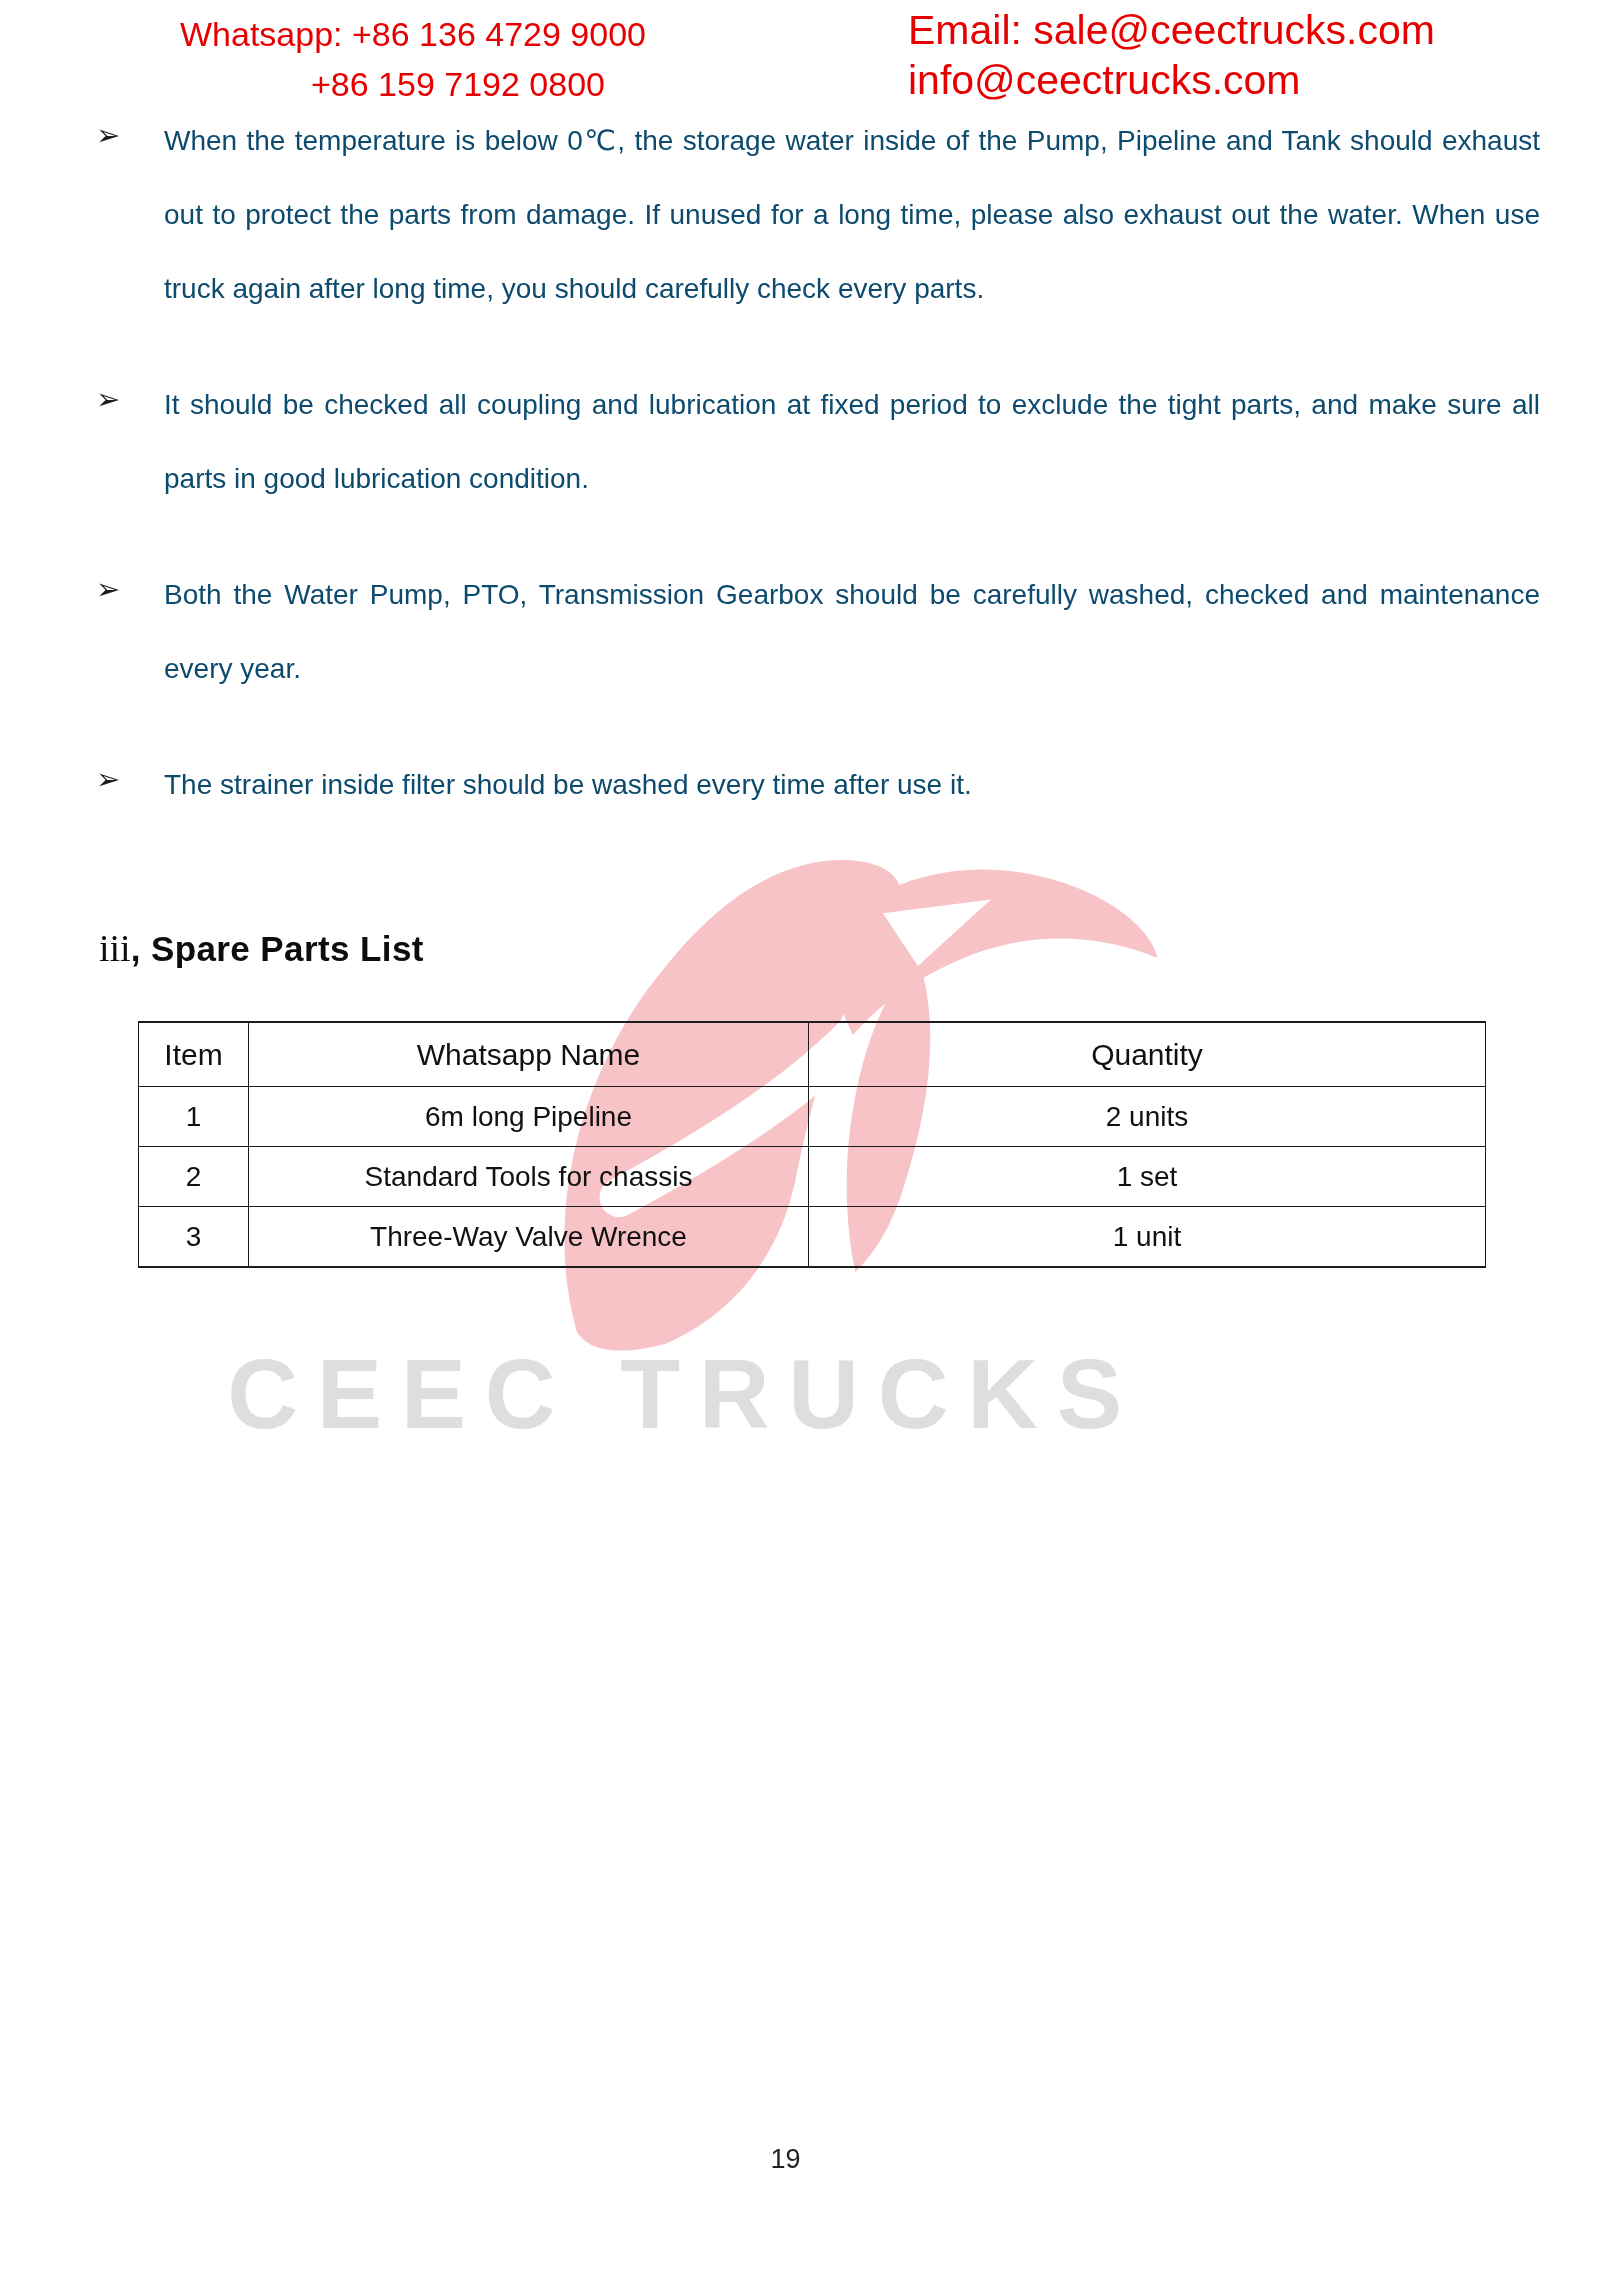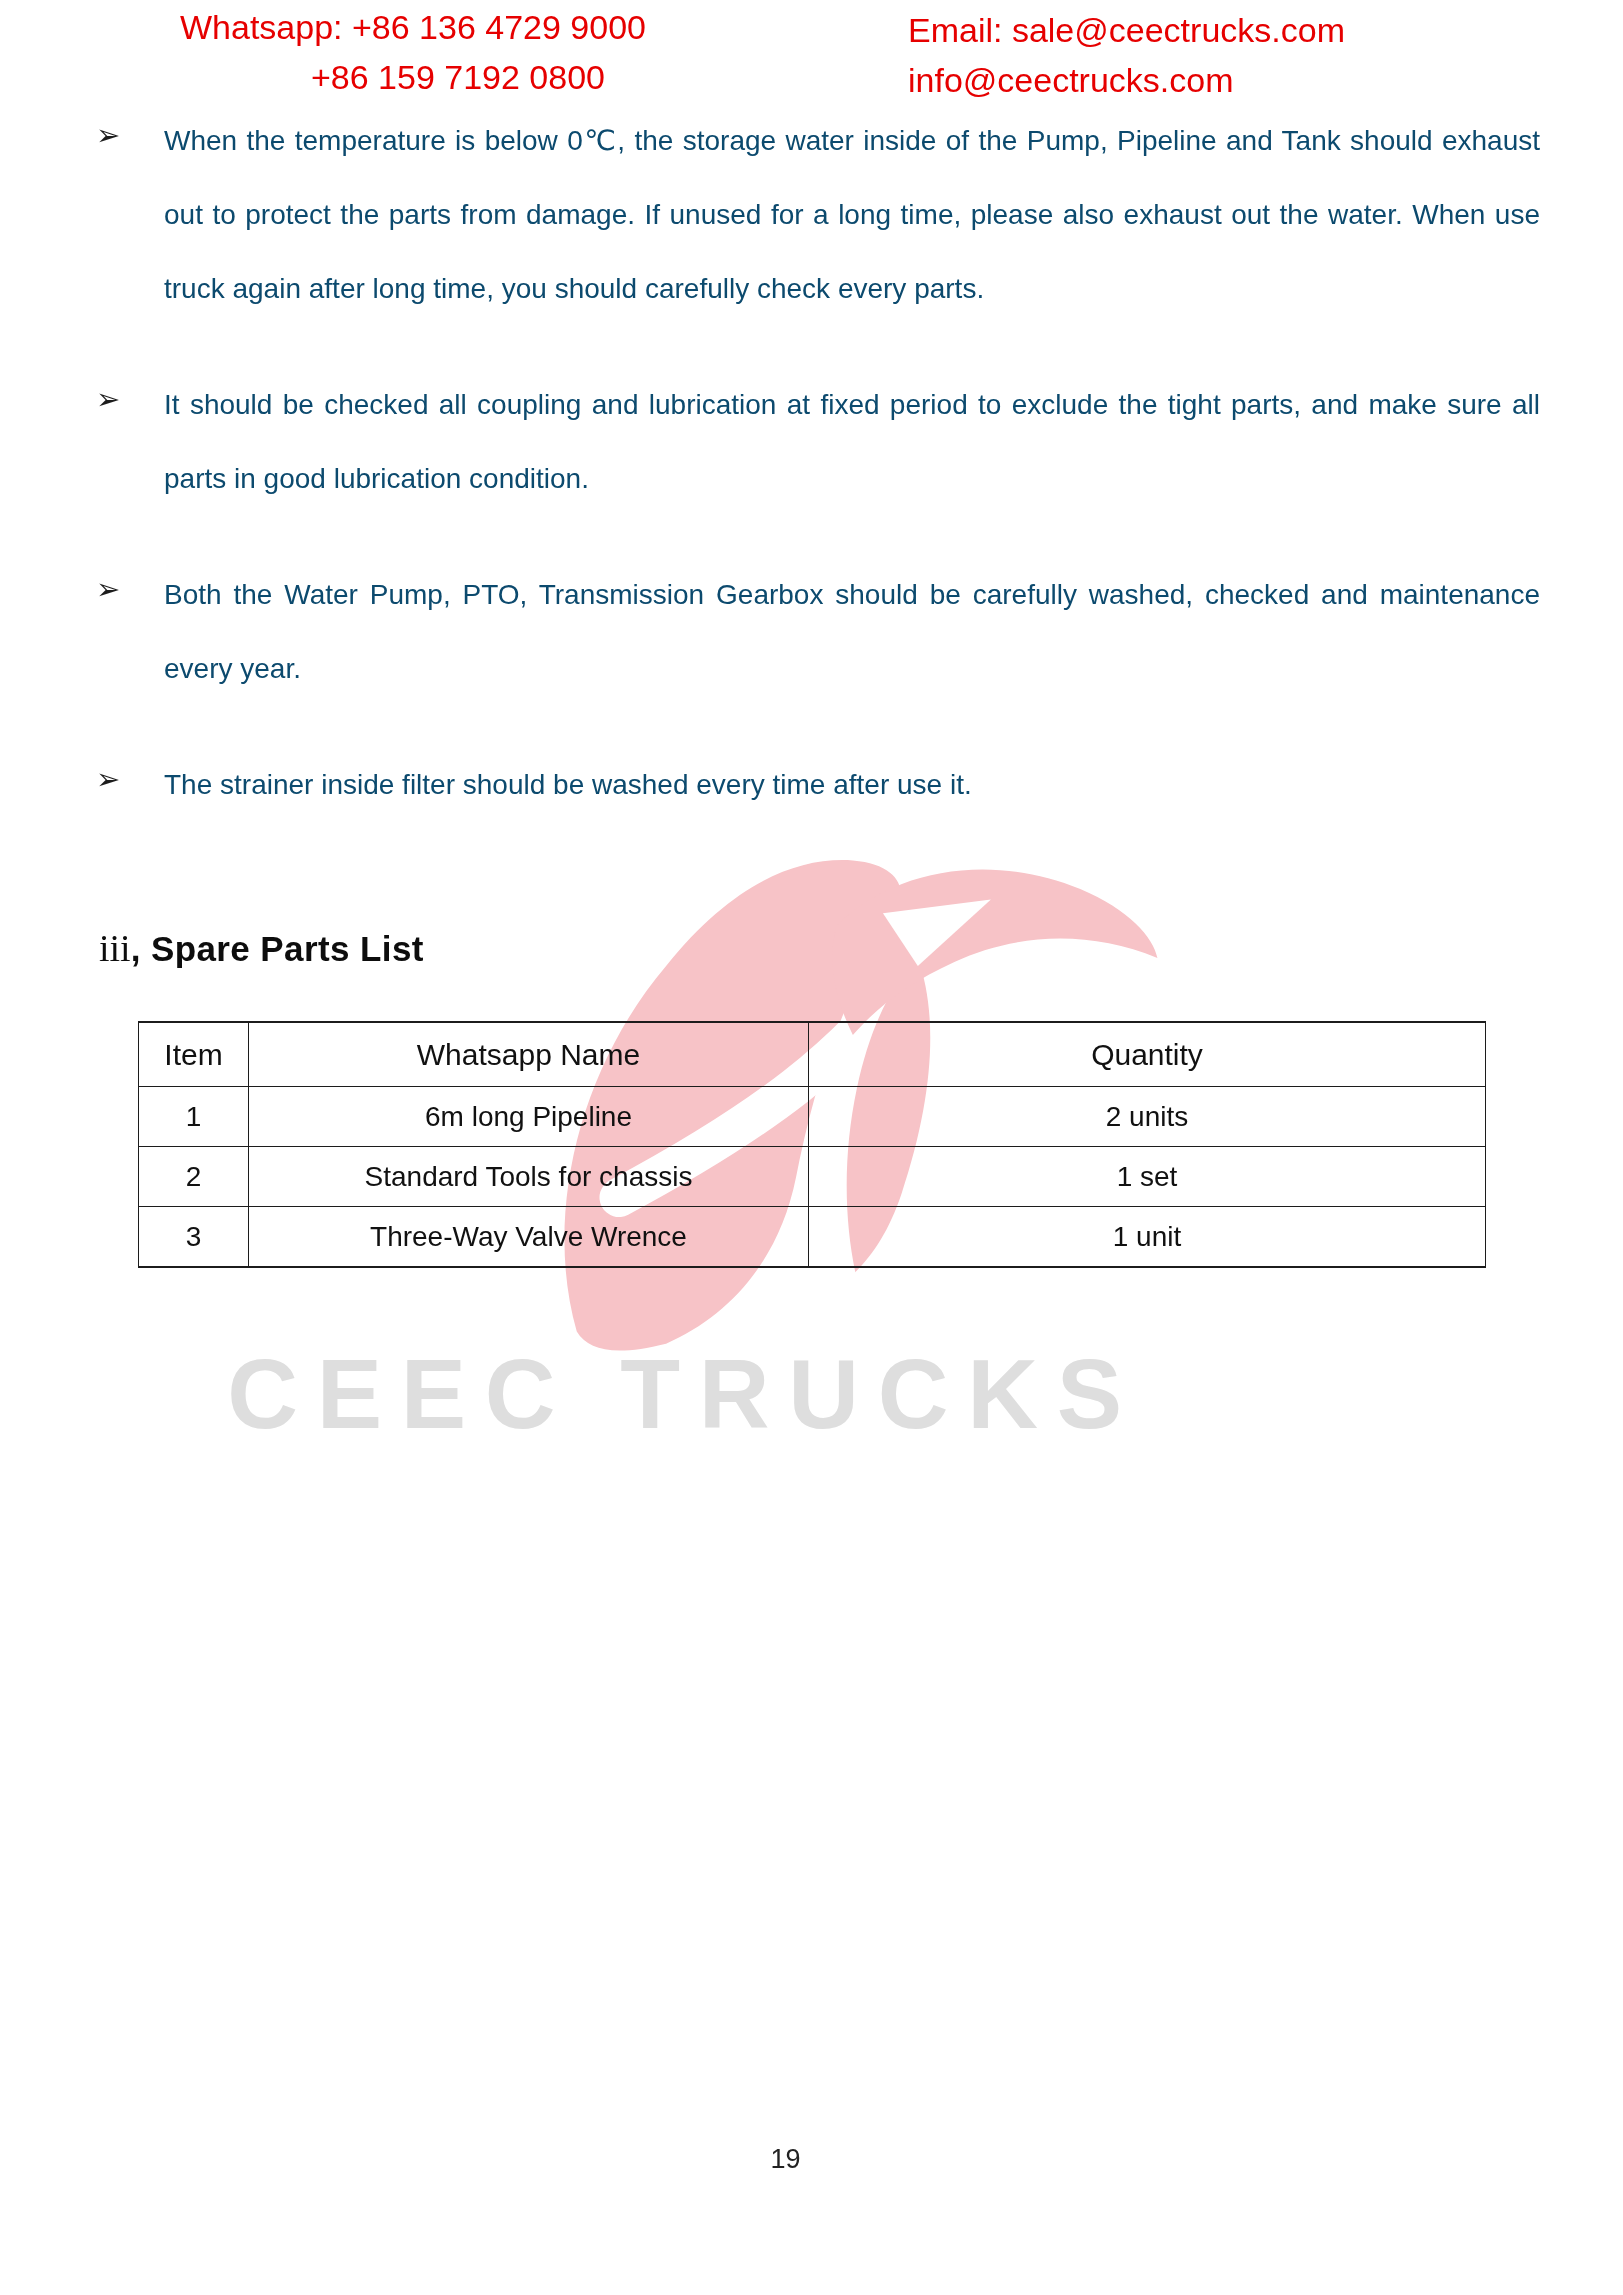--- a/index.html
+++ b/index.html
@@ -5,22 +5,22 @@
   html,body { margin:0; padding:0; background:#ffffff; }
   body {
     width:1624px; height:2295px; position:relative;
     font-family:"Liberation Sans","DejaVu Sans",sans-serif;
     color:#333333; overflow:hidden;
   }
   .layer-watermark { position:absolute; inset:0; z-index:0; }
   .layer-content   { position:absolute; inset:0; z-index:1; }
 
   
-  .header-left  { position:absolute; left:180px;  top:2px; color:#e60000; font-size:34px; line-height:50px; white-space:nowrap; }
-  .header-right { position:absolute; left:908px; top:4.9px; color:#e60000; font-size:34px; line-height:50px; white-space:nowrap; }
+  .header-left  { position:absolute; left:180px;  top:9px; color:#e60000; font-size:34px; line-height:50px; white-space:nowrap; }
+  .header-right { position:absolute; left:908px; top:4.9px; color:#e60000; font-size:41px; line-height:50px; white-space:nowrap; }
   .header-left  .line2 { margin-left:90px;text-align:center; }
   .header-right .line2 { }
 
   
   .bullets { position:absolute; left:96px; top:104px; width:1444px; }
   .bullet  { display:flex; margin-bottom:42px; }
   .bullet .marker { flex:none; width:68px; font-size:29px; line-height:63px; color:#1c1c1c; font-style:normal; }
   .bullet .text   { flex:1; font-size:28px; line-height:74px; color:#0c4a6e; text-align:justify; }
 
   

